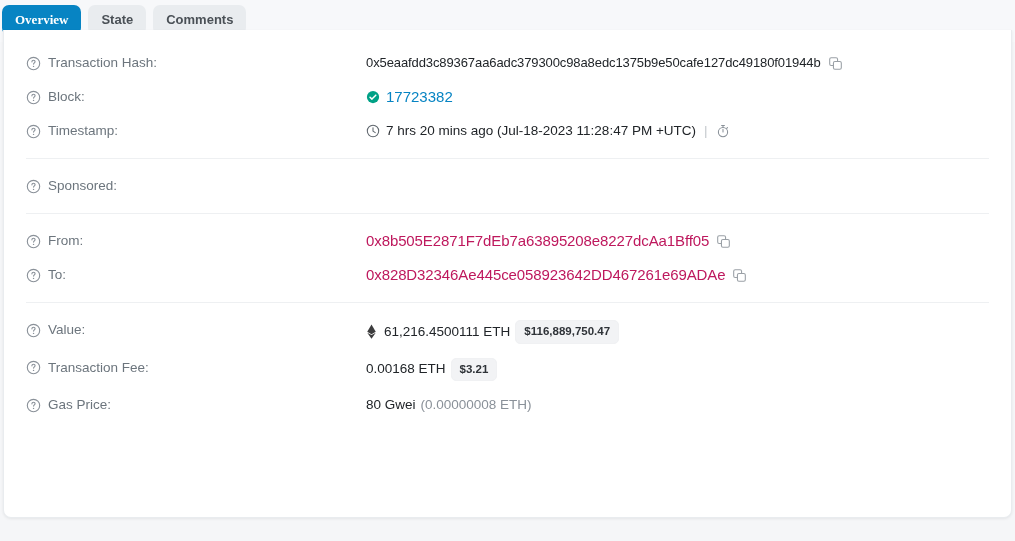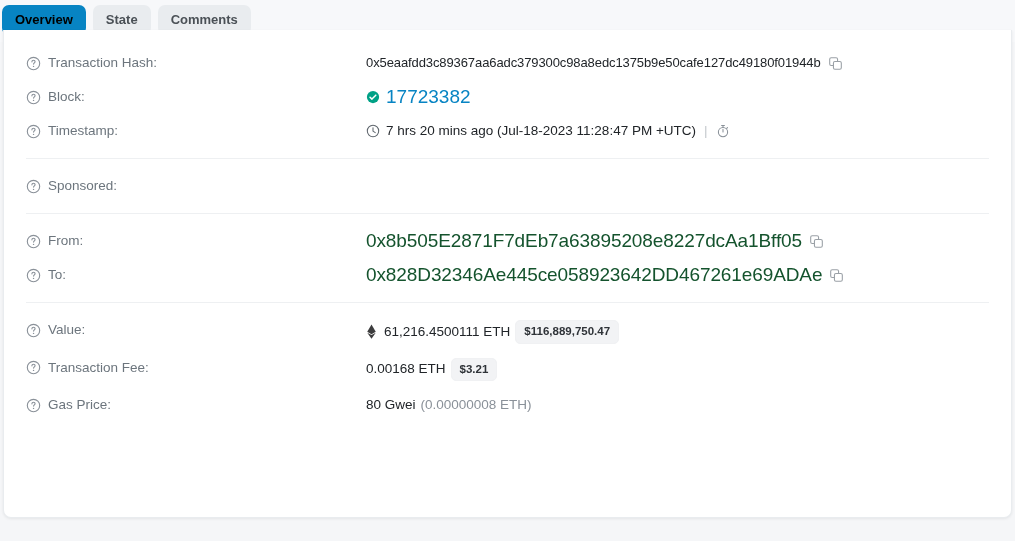--- a/index.html
+++ b/index.html
@@ -48,21 +48,22 @@
     margin-right: 7px;
     color: #4a5056;
     background: #e9ecef;
     cursor: pointer;
     white-space: nowrap;
     border: none;
     font-family: "Liberation Sans", sans-serif;
   }
   .tab.active {
     background: #0784c3;
-    color: #000000;
+    color: #ffffff;
+    font-family: Liberation Serif, serif;
   }
 
   
   .card {
     position: absolute;
     top: 30px;
     left: 3px;
     width: 1009px;
     height: 488px;
     background: #ffffff;
@@ -164,24 +165,24 @@
     width: 14px;
     height: 14px;
     flex: 0 0 auto;
     margin-right: 1px;
   }
 
   .link {
     color: #0784c3;
     text-decoration: none;
     cursor: pointer;
-    font-size: 19px;
+    font-size: 15px;
   }
   .link-addr {
-    color: #14532d;
+    color: #be185d;
     letter-spacing: -0.1px;
   }
 
   .hash-text {
     color: #212529;
     letter-spacing: -0.1px;
     font-size: 13px;
   }
 
   .copy-icon {

